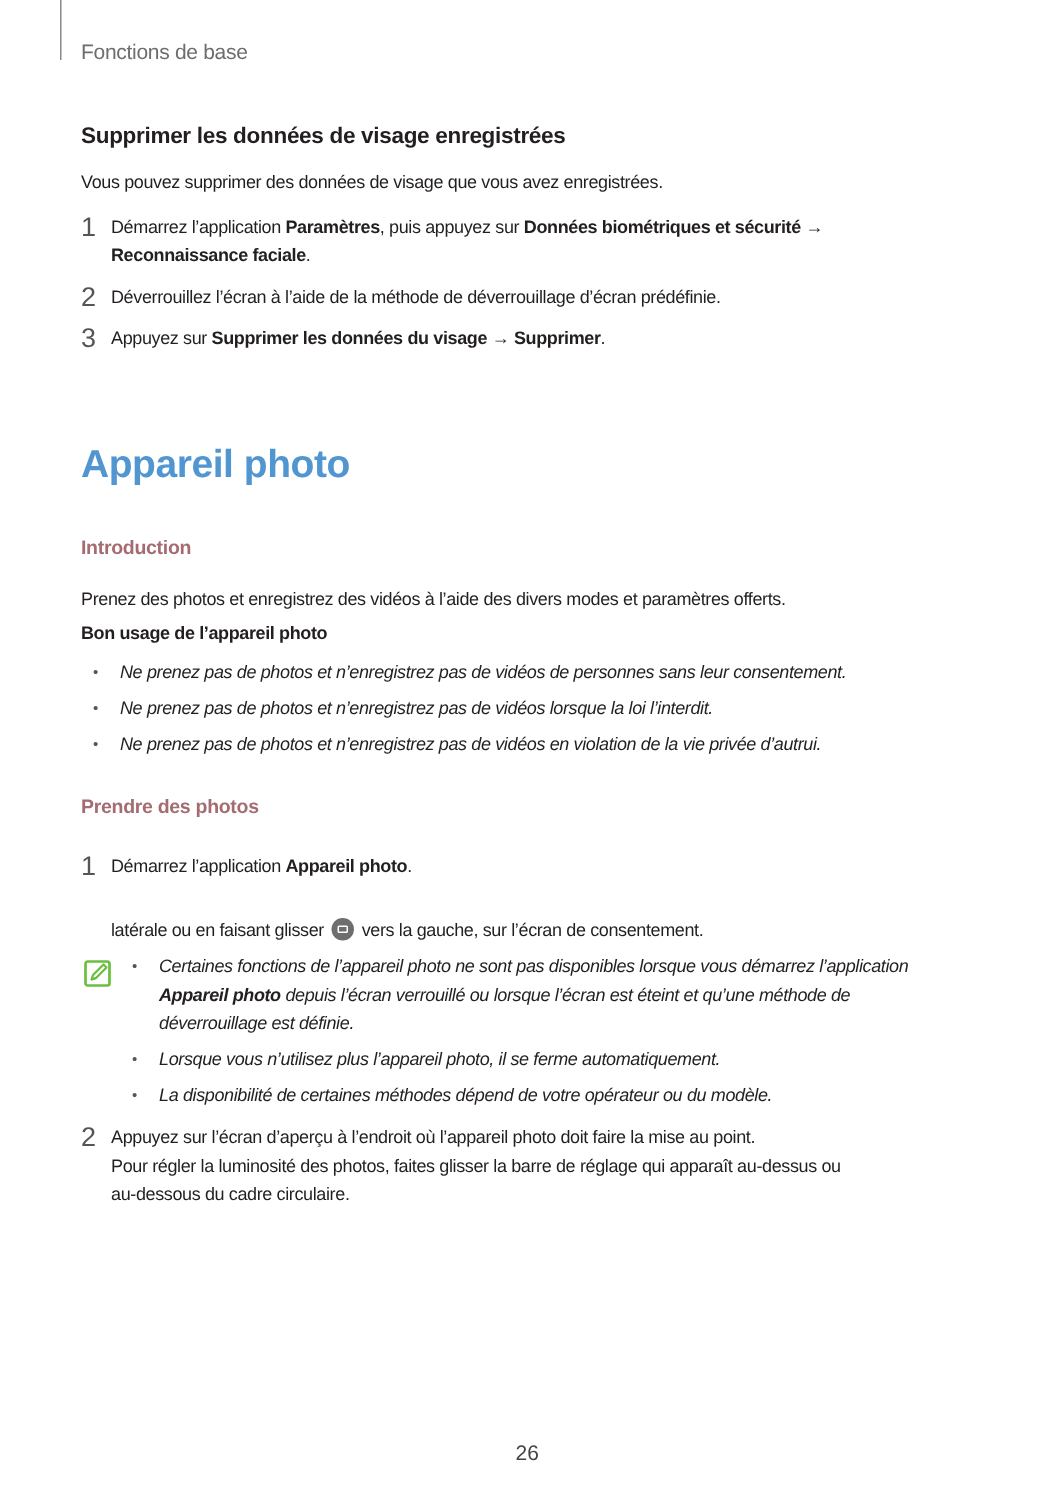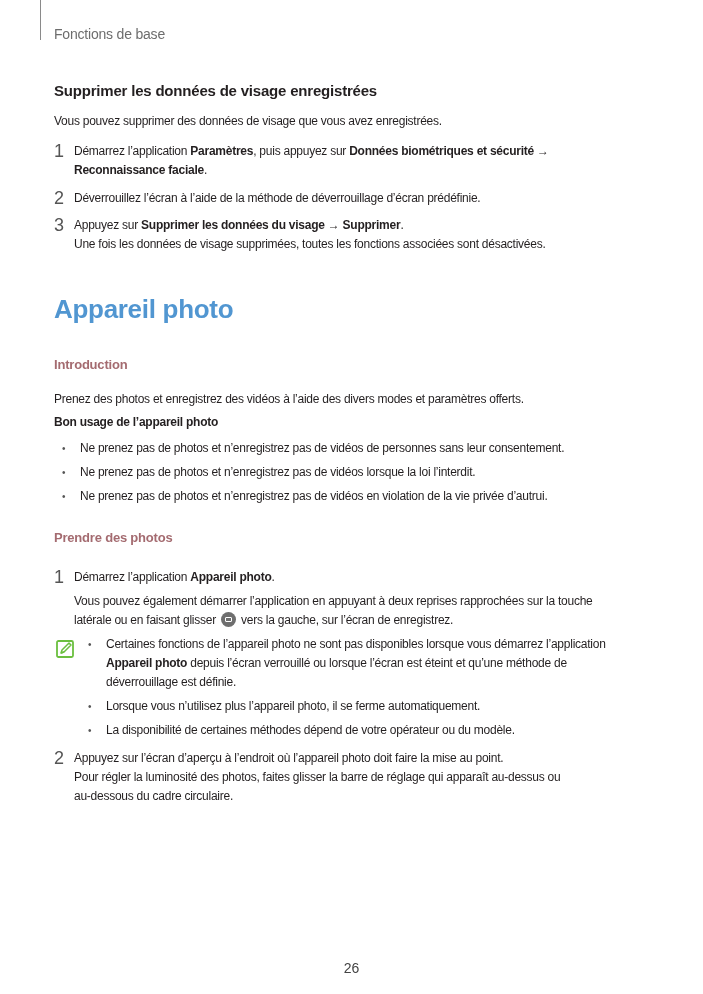--- a/index.html
+++ b/index.html
@@ -42,21 +42,21 @@
       position: absolute; left: 0; font-size: 13px; font-weight: bold;
       color: #a46b70; letter-spacing: -0.2px;
     }
     .bullet {
       position: absolute; font-size: 12px; line-height: 19px;
       letter-spacing: -0.25px; white-space: nowrap;
     }
     .bullet .dot {
       position: absolute; left: 0; top: 0; font-size: 10px; color: #555;
     }
-    .bullet .txt { position: absolute; left: 18px; top: 0; }
+    .bullet .txt { position: absolute; left: 18px; top: 0; font-style: italic; }
     .note-icon {
       position: absolute; left: 56px; top: 640px; width: 18px; height: 18px;
     }
     .cam-inline {
       display: inline-block; width: 15px; height: 15px; border-radius: 50%;
       background: #6e6e6e; vertical-align: -3px; position: relative; margin: 0 2px;
     }
     .cam-inline::after {
       content: ""; position: absolute; left: 4px; top: 4.5px; width: 7px; height: 5px;
       border: 1px solid #fff; border-radius: 1px; box-sizing: border-box;
@@ -82,21 +82,20 @@
     <span>Démarrez l’application </span><span class="b">Paramètres</span><span>, puis appuyez sur </span><span class="b">Données biométriques et sécurité →</span><br>
     <span class="b">Reconnaissance faciale</span><span>.</span>
   </div>
 
   <div class="step-num" style="top:189px">2</div>
   <div class="step-text" style="top:189px">Déverrouillez l’écran à l’aide de la méthode de déverrouillage d’écran prédéfinie.</div>
 
   <div class="step-num" style="top:216px">3</div>
   <div class="step-text" style="top:216px">
     <span>Appuyez sur </span><span class="b">Supprimer les données du visage → Supprimer</span><span>.</span><br>
-    <span>Une fois les données de visage supprimées, toutes les fonctions associées sont désactivées.</span>
   </div>
 
   <div class="h1" style="top:294px">Appareil photo</div>
 
   <div class="h2" style="top:357px">Introduction</div>
   <div class="p" style="top:390px">Prenez des photos et enregistrez des vidéos à l’aide des divers modes et paramètres offerts.</div>
   <div class="p b" style="top:413px">Bon usage de l’appareil photo</div>
 
   <div class="bullet" style="left:8px; top:439px">
     <span class="dot">•</span>
@@ -111,24 +110,24 @@
     <span class="txt">Ne prenez pas de photos et n’enregistrez pas de vidéos en violation de la vie privée d’autrui.</span>
   </div>
 
   <div class="h2" style="top:530px">Prendre des photos</div>
 
   <div class="step-num" style="top:568px">1</div>
   <div class="step-text" style="top:568px">
     <span>Démarrez l’application </span><span class="b">Appareil photo</span><span>.</span>
   </div>
   <div class="step-text" style="top:592px">
-    <span>Vous pouvez également démarrer l’application en appuyant à deux reprises rapprochées sur la touche</span><br>
+    <br>
     <span>latérale ou en faisant glisser</span>
     <span class="cam-inline"></span>
-    <span>vers la gauche, sur l’écran de enregistrez.</span>
+    <span>vers la gauche, sur l’écran de consentement.</span>
   </div>
 
   <div class="bullet" style="left:34px; top:635px">
     <span class="dot">•</span>
     <span class="txt">
       <span>Certaines fonctions de l’appareil photo ne sont pas disponibles lorsque vous démarrez l’application</span><br>
       <span class="b">Appareil photo</span><span> depuis l’écran verrouillé ou lorsque l’écran est éteint et qu’une méthode de</span><br>
       <span>déverrouillage est définie.</span>
     </span>
   </div>

